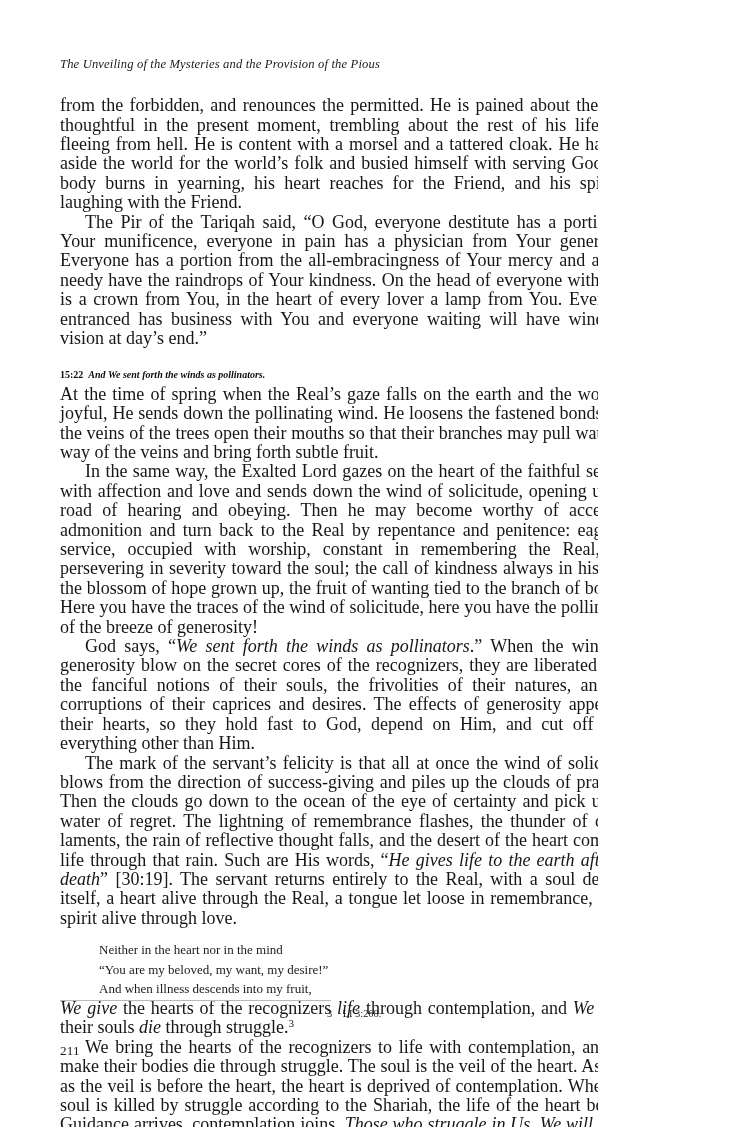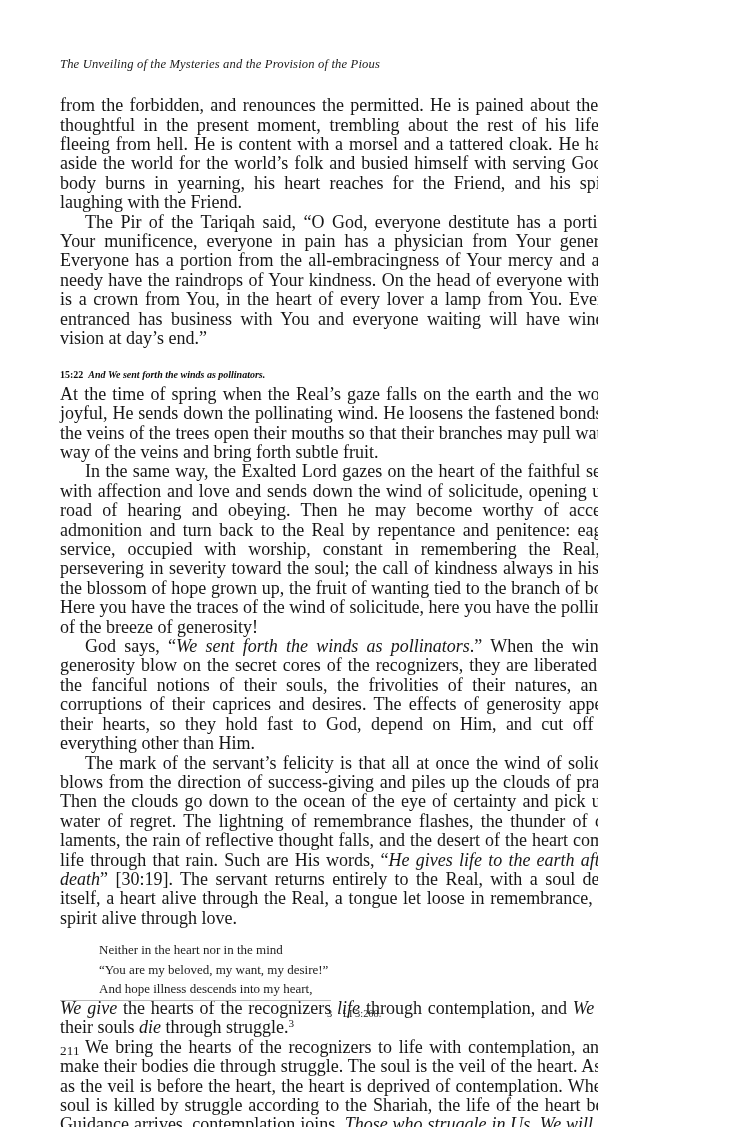--- a/index.html
+++ b/index.html
@@ -151,21 +151,21 @@
 
       <p class="para indent">In the same way, the Exalted Lord gazes on the heart of the faithful servant with affection and love and sends down the wind of solicitude, opening up the road of hearing and obeying. Then he may become worthy of accepting admonition and turn back to the Real by repentance and penitence:  eager in service, occupied with worship, constant in remembering the Real, and persevering in severity toward the soul; the call of kindness always in his ears, the blossom of hope grown up, the fruit of wanting tied to the branch of bounty.  Here you have the traces of the wind of solicitude, here you have the pollinators of the breeze of generosity!</p>
 
       <p class="para indent"><span>God says, “</span><i>We sent forth the winds as pollinators</i><span>.”  When the winds of generosity blow on the secret cores of the recognizers, they are liberated from the fanciful notions of their souls, the frivolities of their natures, and the corruptions of their caprices and desires.  The effects of generosity appear in their hearts, so they hold fast to God, depend on Him, and cut off from everything other than Him.</span></p>
 
       <p class="para indent"><span>The mark of the servant’s felicity is that all at once the wind of solicitude blows from the direction of success-giving and piles up the clouds of practice.  Then the clouds go down to the ocean of the eye of certainty and pick up the water of regret.  The lightning of remembrance flashes, the thunder of desire laments, the rain of reflective thought falls, and the desert of the heart comes to life through that rain.  Such are His words, “</span><i>He gives life to the earth after its death</i><span>” [30:19]. The servant returns entirely to the Real, with a soul dead in itself, a heart alive through the Real, a tongue let loose in remembrance, and a spirit alive through love.</span></p>
 
       <div class="poem">
         <div class="pline">Neither in the heart nor in the mind</div>
         <div class="pline">“You are my beloved, my want, my desire!”</div>
-        <div class="pline">And hope illness descends into my heart,</div>
+        <div class="pline">And when illness descends into my fruit,</div>
       </div>
 
 
       <p class="para noindent gap-after-heading"><i>We give</i><span> the hearts of the recognizers </span><i>life</i><span> through contemplation, and </span><i>We make</i><span> their souls </span><i>die</i><span> through struggle.</span><sup class="fnref">3</sup></p>
 
       <p class="para indent"><span>We bring the hearts of the recognizers to life with contemplation, and We make their bodies die through struggle.  The soul is the veil of the heart.  As long as the veil is before the heart, the heart is deprived of contemplation.  When the soul is killed by struggle according to the Shariah, the life of the heart begins.  Guidance arrives, contemplation joins. </span><i>Those who struggle in Us, We will guide them on Our paths</i><span> [29:69].</span></p>
 
 
     </div>
   </div>

